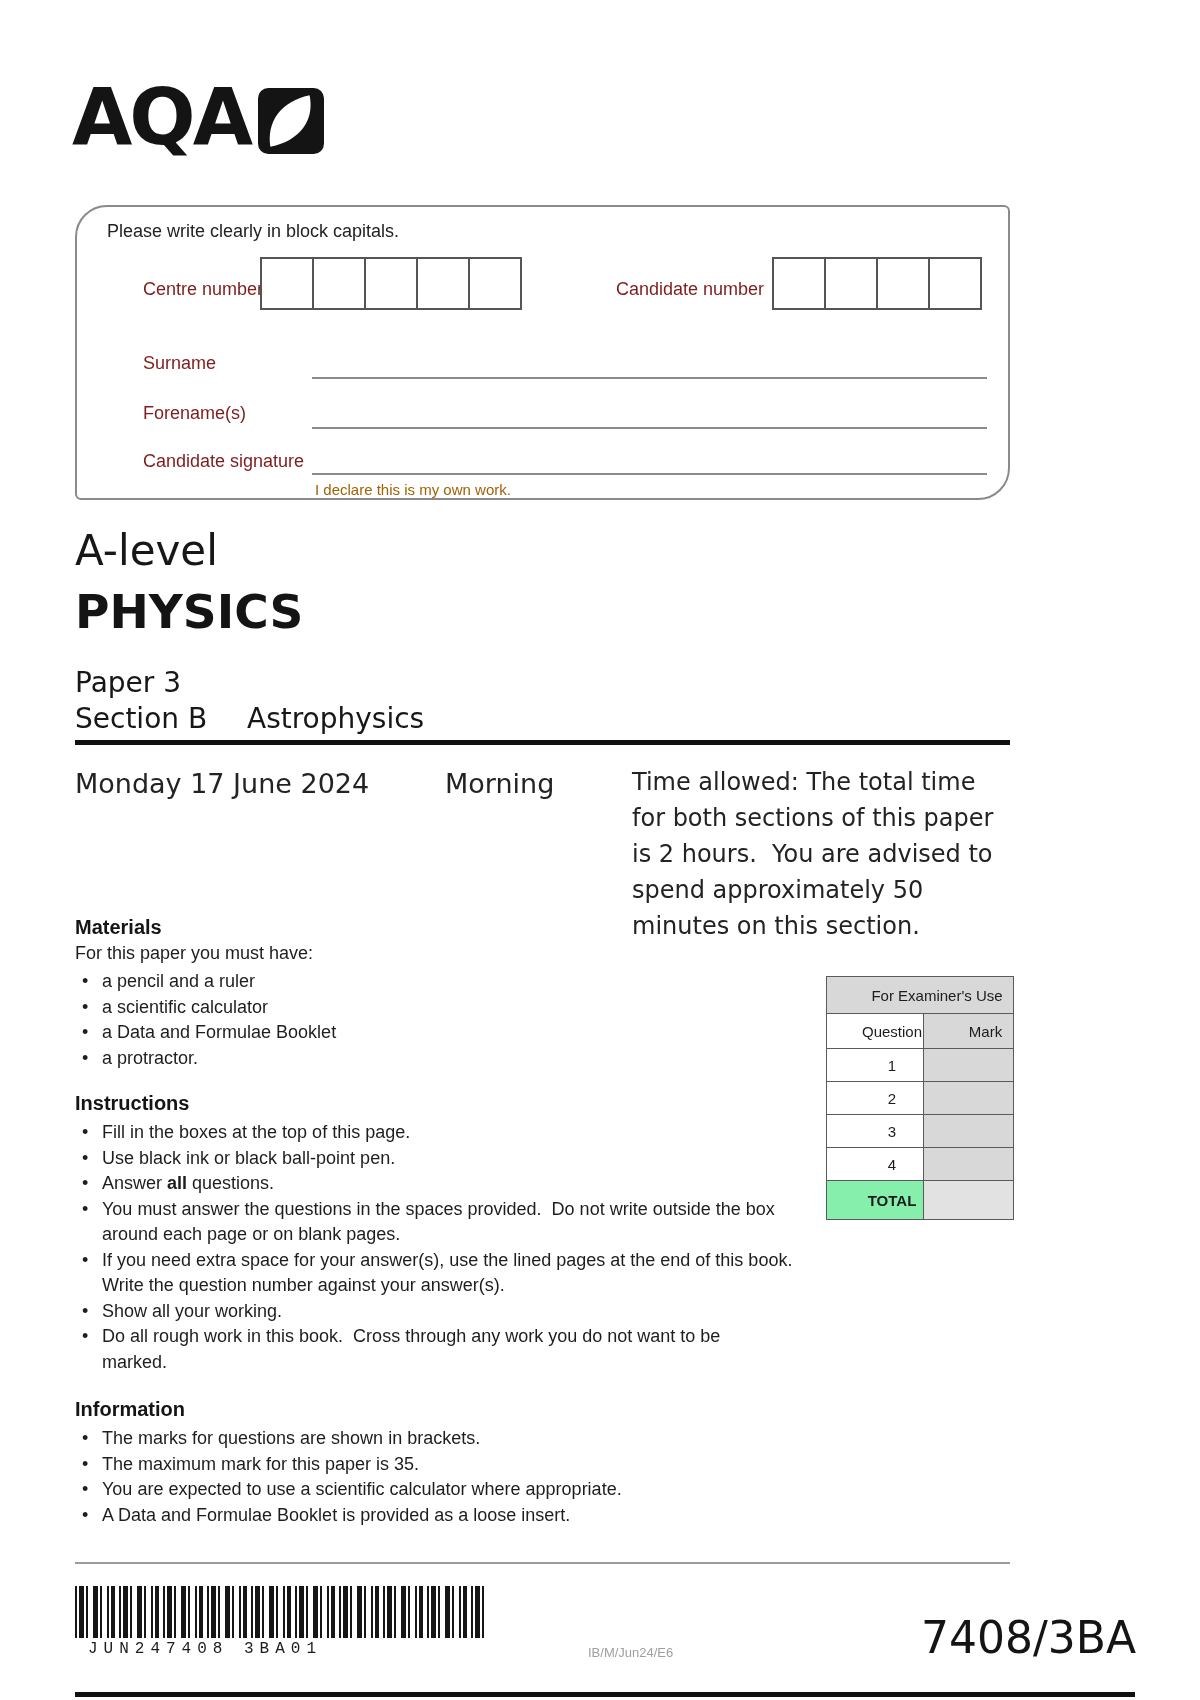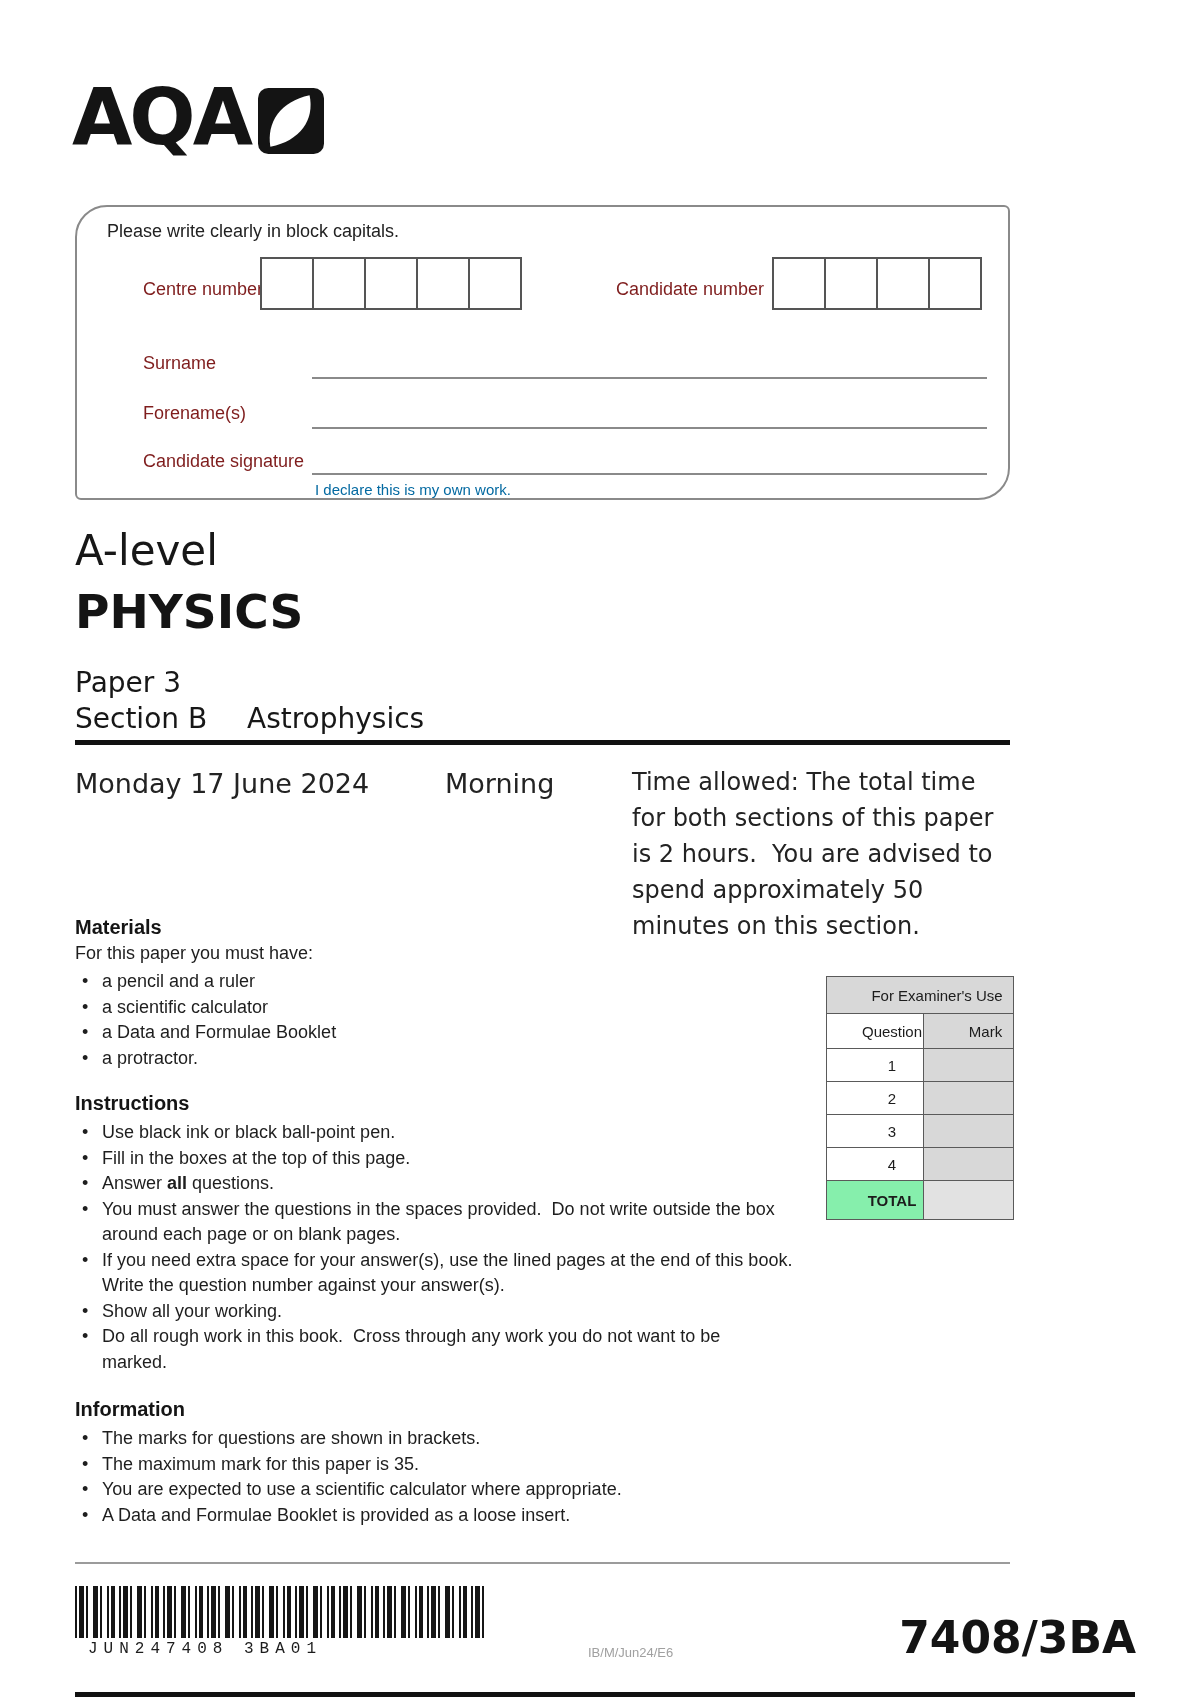--- a/index.html
+++ b/index.html
@@ -16,21 +16,21 @@
   .logo-icon { width:66px; height:66px; margin-top:2px; }
 
   
   .cand-box { left:75px; top:205px; width:935px; height:295px; border:2px solid #8a8a8a; border-radius:32px 6px 32px 6px; background:#fff; }
   .cand-note { left:30px; top:14px; font-size:18px; color:#222; }
   .field-label { font-size:18px; color:#7f1d1d;margin-left:36px; }
   .cellrow { display:flex; }
   .cell { width:54px; height:53px; border:2px solid #555; margin-left:-2px; background:#fff; }
   .cell:first-child { margin-left:0; }
   .wline { border-bottom:2px solid #8a8a8a; height:1px; }
-  .declare { font-size:15px; color:#0369a1; }
+  .declare { font-size:15px; color:#a16207; }
 
   
   .t-qual { left:75px; top:526px; font-family:"DejaVu Sans", sans-serif; font-size:42px; color:#171717; }
   .t-subj { left:75px; top:584px; font-family:"DejaVu Sans", sans-serif; font-size:47px; font-weight:bold; color:#141414; }
   .t-paper { left:75px; top:666px; font-family:"DejaVu Sans", sans-serif; font-size:28px; color:#171717; }
   .t-section { left:75px; top:702px; font-family:"DejaVu Sans", sans-serif; font-size:28px; color:#171717; }
   .t-section .sec-label { display:inline-block; width:172px; }
   .rule-thick { left:75px; top:740px; width:935px; height:5px; background:#111; }
 
   
@@ -64,21 +64,21 @@
 
   
   .barcode { left:75px; top:1586px; width:414px; height:52px;
     background:repeating-linear-gradient(90deg,
       #161616 0 2px, #fff 2px 4px, #161616 4px 9px, #fff 9px 11px,
       #161616 11px 13px, #fff 13px 18px, #161616 18px 23px, #fff 23px 25px,
       #161616 25px 27px, #fff 27px 32px, #161616 32px 34px, #fff 34px 36px,
       #161616 36px 40px, #fff 40px 44px); }
   .barcode-label { left:88px; top:1640px; width:400px; font-family:"Liberation Mono", monospace; font-size:16px; letter-spacing:6px; color:#1c1c1c; }
   .ref-code { left:588px; top:1645px; font-size:13px; color:#a0a0a0; }
-  .paper-code { left:880px; top:1612px; width:256px; text-align:right; font-family:"DejaVu Sans", sans-serif; font-size:44px; font-weight:bold; color:#141414; }
+  .paper-code { left:880px; top:1612px; width:256px; text-align:right; font-family:"DejaVu Sans", sans-serif; font-size:44px; font-weight:normal; color:#141414; }
   .rule-bottom { left:75px; top:1692px; width:1060px; height:5px; background:#111; }
 </style>
 </head>
 <body>
 
 <div class="page">
 
   <div class="abs logo">
     <div class="logo-text">AQA</div>
     <svg class="logo-icon" viewBox="0 0 64 64">
@@ -137,22 +137,22 @@
       <li>a pencil and a ruler</li>
       <li>a scientific calculator</li>
       <li>a Data and Formulae Booklet</li>
       <li>a protractor.</li>
     </ul>
   </div>
 
   <div class="abs instr-block">
     <div class="h-bold">Instructions</div>
     <ul class="blist">
+      <li>Fill in the boxes at the top of this page.</li>
       <li>Use black ink or black ball-point pen.</li>
-      <li>Fill in the boxes at the top of this page.</li>
       <li><span>Answer </span><b>all</b><span> questions.</span></li>
       <li style="width:700px;">You must answer the questions in the spaces provided.  Do not write outside the box around each page or on blank pages.</li>
       <li style="width:740px;">If you need extra space for your answer(s), use the lined pages at the end of this book.  Write the question number against your answer(s).</li>
       <li>Show all your working.</li>
       <li style="width:700px;">Do all rough work in this book.  Cross through any work you do not want to be marked.</li>
     </ul>
   </div>
 
   <div class="abs info-block">
     <div class="h-bold">Information</div>

